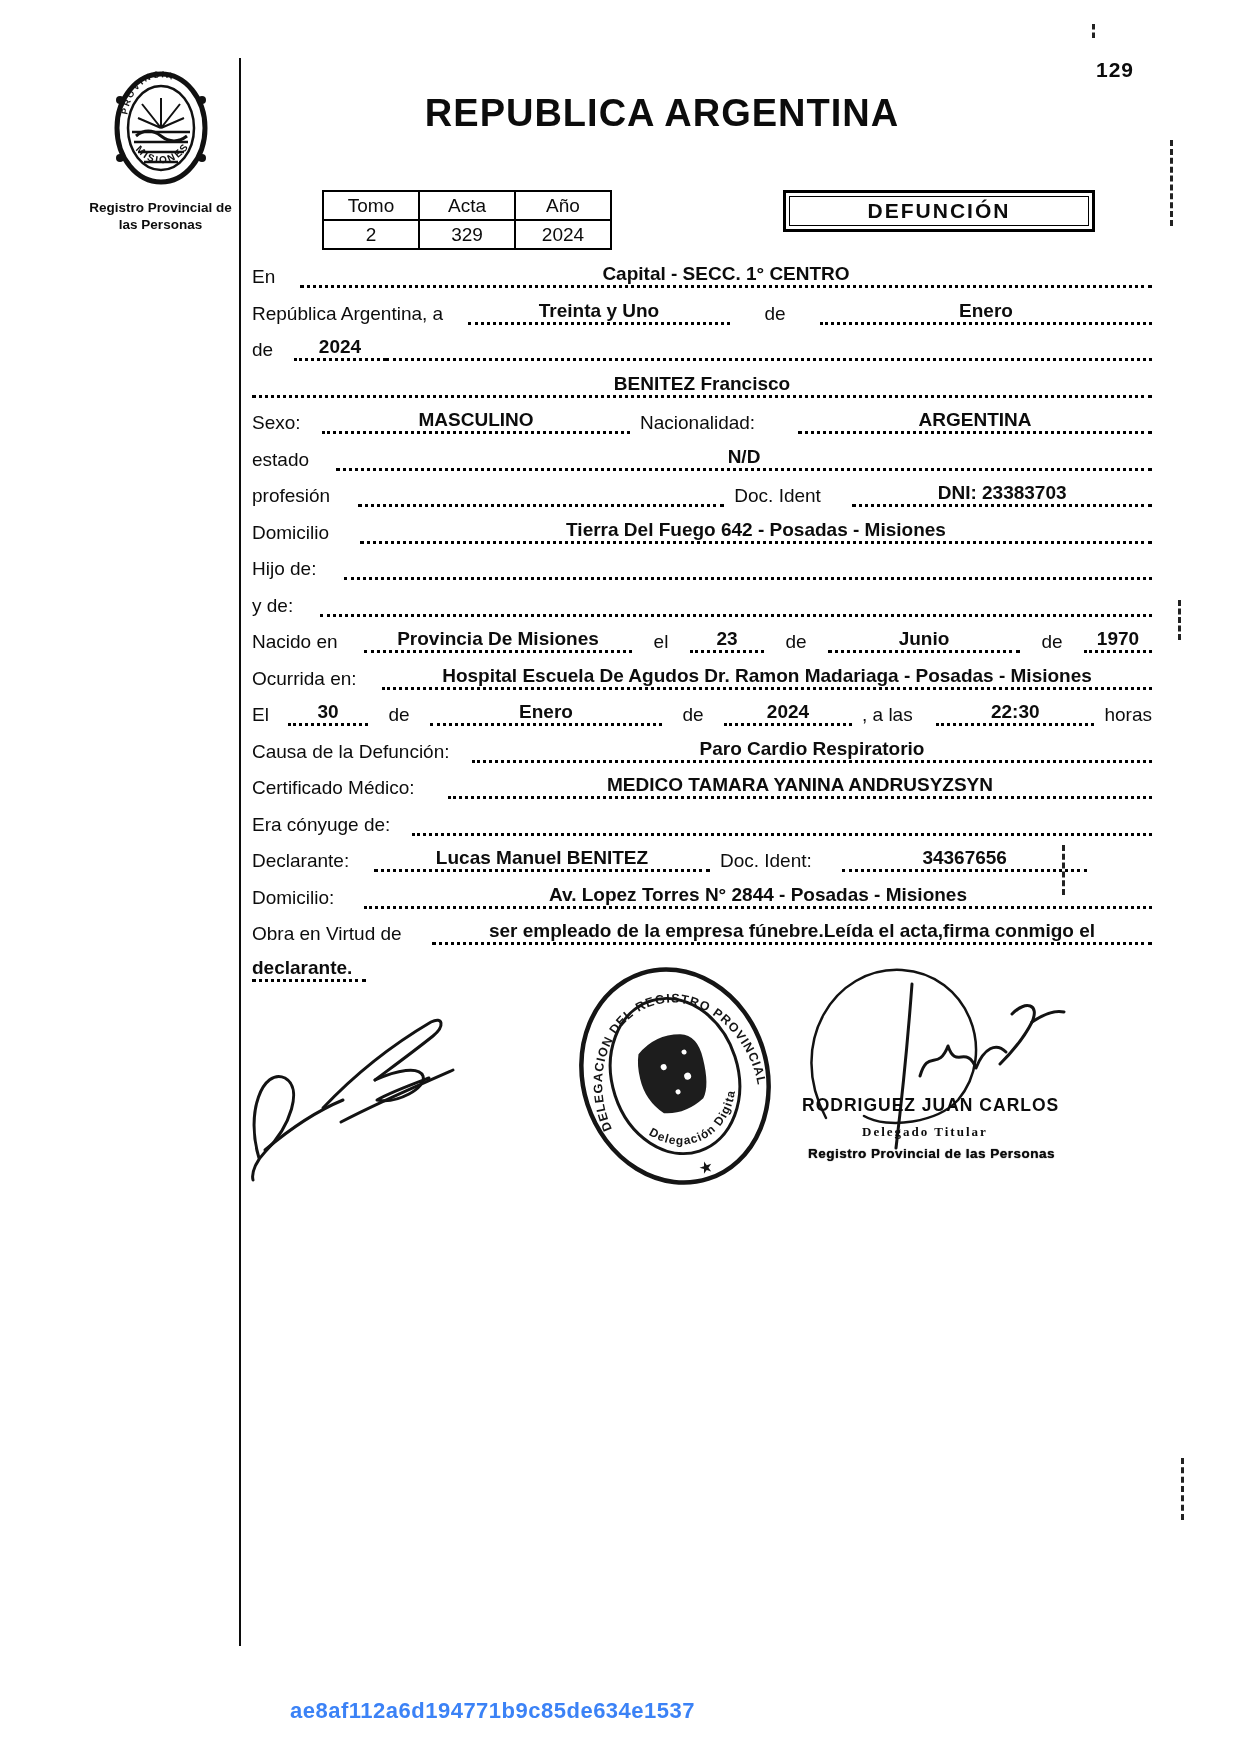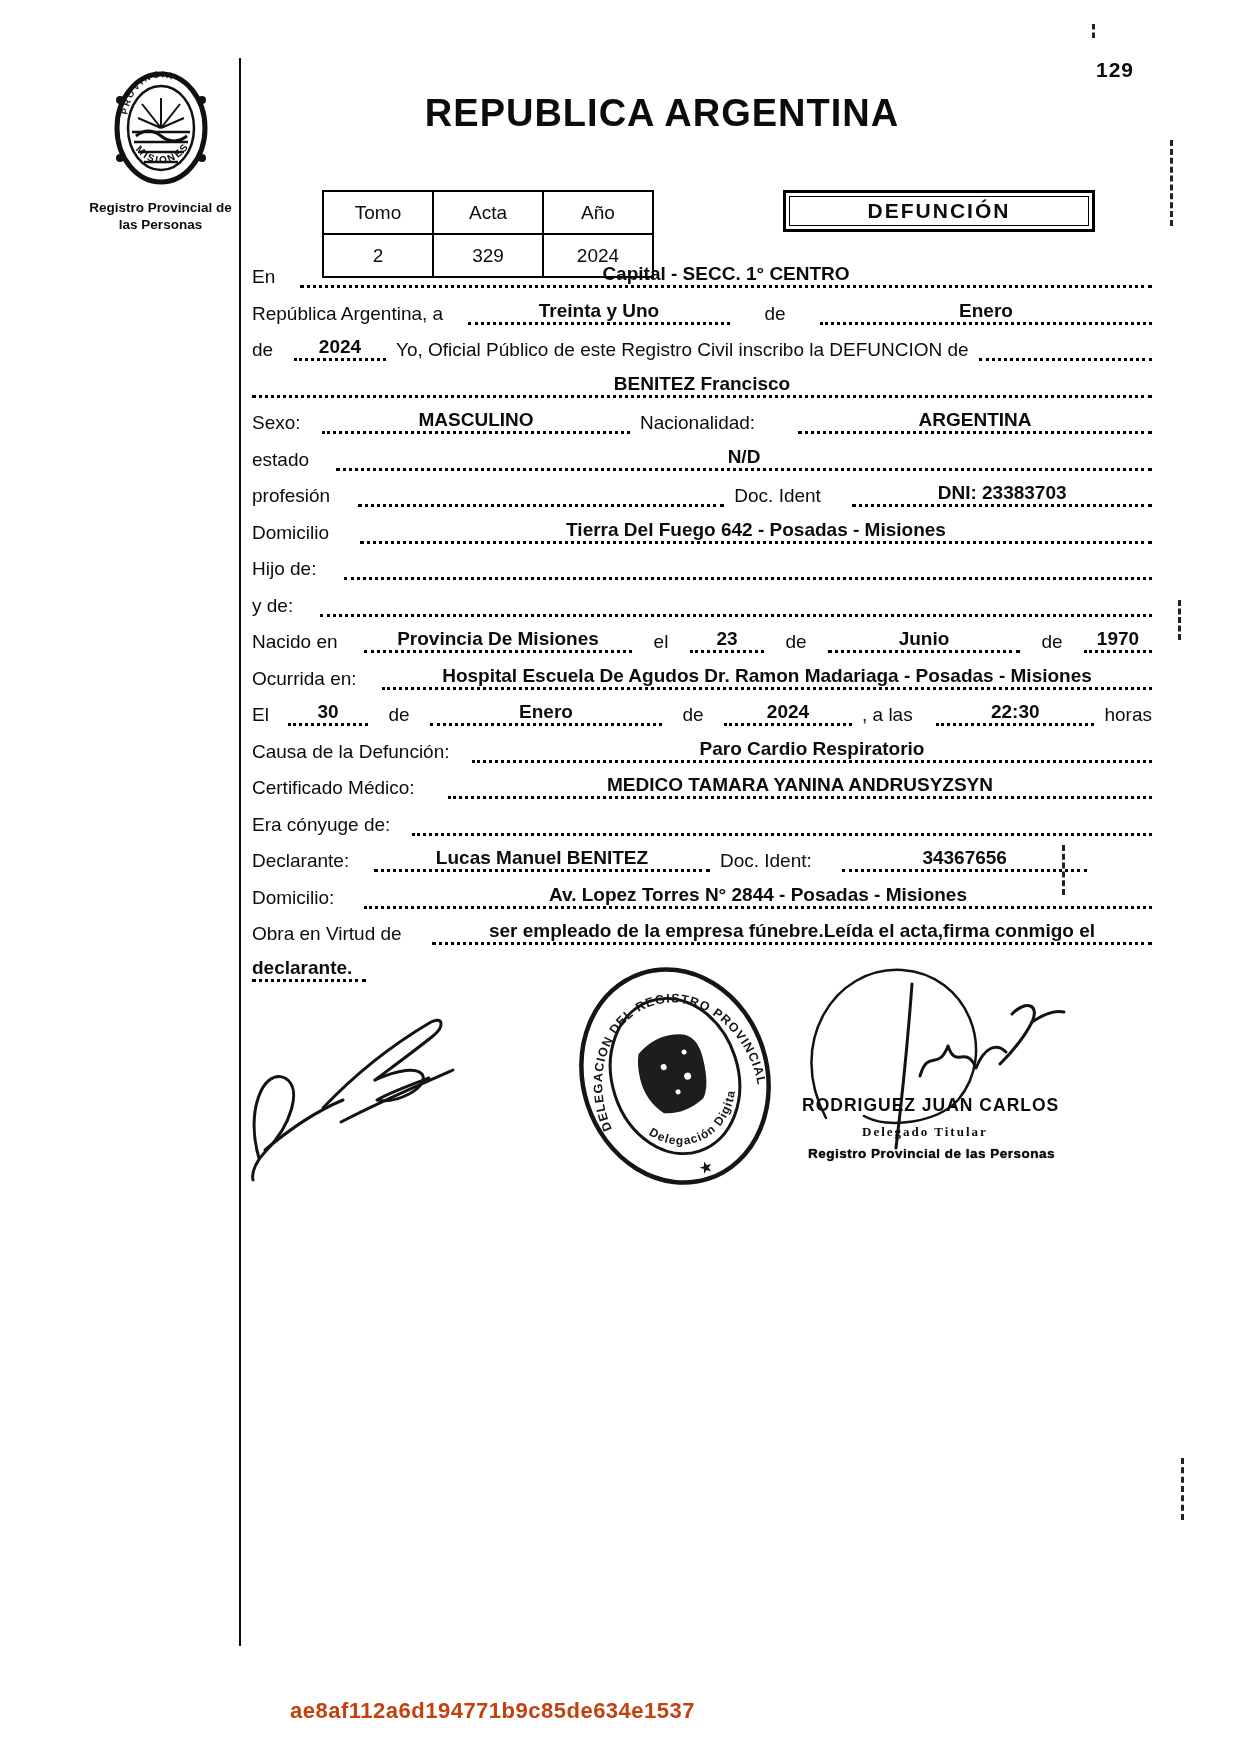--- a/index.html
+++ b/index.html
@@ -6,42 +6,42 @@
   body{
     width:1243px;height:1738px;position:relative;background:#fff;
     font-family:"Liberation Sans",sans-serif;color:#0c0c0c;overflow:hidden;
   }
   .abs{position:absolute;}
   
   .page-number{left:1096px;top:58px;font-size:21px;font-weight:bold;letter-spacing:1px;}
   .doc-title{left:252px;top:92px;width:820px;text-align:center;font-size:38px;font-weight:bold;letter-spacing:1px;}
   .emblem-caption{left:78px;top:200px;width:165px;text-align:center;font-size:13.5px;font-weight:bold;line-height:1.25;}
   .record-table{left:322px;top:190px;border-collapse:collapse;}
-  .record-table td{border:2px solid #000;width:94px;height:27px;text-align:center;font-size:19px;padding:7px;}
+  .record-table td{border:2px solid #000;width:94px;height:27px;text-align:center;font-size:19px;padding:0;}
   .doc-type-box{
     left:783px;top:190px;width:306px;height:36px;border:3px solid #000;
     outline:1px solid #000;outline-offset:-7px;
     display:flex;align-items:center;justify-content:center;
     font-size:21px;letter-spacing:2px;font-weight:bold;
   }
   .left-rule{left:239px;top:58px;height:1588px;width:0;border-left:2px solid #0c0c0c;}
   .tick{position:absolute;width:0;border-left:3px dashed #222;}
   
   .form{left:252px;top:258px;width:900px;}
   .row{display:flex;align-items:flex-end;height:30px;margin-bottom:6.5px;font-size:19px;white-space:nowrap;}
   .lbl{padding-right:8px;}
   .val{border-bottom:3px dotted #000;text-align:center;font-weight:bold;min-width:20px;}
   .fx{flex:1;}
   .sp{padding-left:10px;padding-right:10px;}
   
   .sig{stroke:#131313;fill:none;stroke-width:3;stroke-linecap:round;stroke-linejoin:round;}
   .official-name{left:802px;top:1095px;font-size:17.5px;font-weight:bold;letter-spacing:1px;}
   .official-title{left:862px;top:1124px;font-size:13px;font-family:"Liberation Serif",serif;letter-spacing:2px;font-weight:bold;}
   .official-org{left:808px;top:1146px;font-size:13.5px;font-weight:bold;text-shadow:0 0 1px #000;letter-spacing:0.5px;}
-  .footer-hash{left:290px;top:1698px;font-size:22px;font-weight:bold;color:#c2410c;letter-spacing:0.5px;}
+  .footer-hash{left:290px;top:1698px;font-size:22px;font-weight:bold;color:#3b82f6;letter-spacing:0.5px;}
 </style>
 </head>
 <body>
 
 <div class="abs page-number">129</div>
 <div class="abs doc-title">REPUBLICA ARGENTINA</div>
 <div class="abs left-rule"></div>
 <div class="tick" style="left:1092px;top:24px;height:14px;"></div>
 <div class="tick" style="left:1170px;top:140px;height:86px;"></div>
 <div class="tick" style="left:1178px;top:600px;height:40px;"></div>
@@ -92,21 +92,20 @@
   <div class="row">
     <span class="lbl" style="width:208px;">República Argentina, a</span>
     <span class="val" style="width:262px;">Treinta y Uno</span>
     <span class="lbl sp" style="width:70px;text-align:center;">de</span>
     <span class="val fx">Enero</span>
   </div>
 
   <div class="row">
     <span class="lbl" style="width:34px;">de</span>
     <span class="val" style="width:92px;">2024</span>
-    <span class="lbl sp">Yo, Oficial Público de este Registro Civil inscribo la DEFUNCION de</span>
     <span class="val fx"></span>
   </div>
 
   <div class="row">
     <span class="val fx">BENITEZ Francisco</span>
   </div>
 
   <div class="row">
     <span class="lbl" style="width:62px;">Sexo:</span>
     <span class="val" style="width:308px;">MASCULINO</span>

